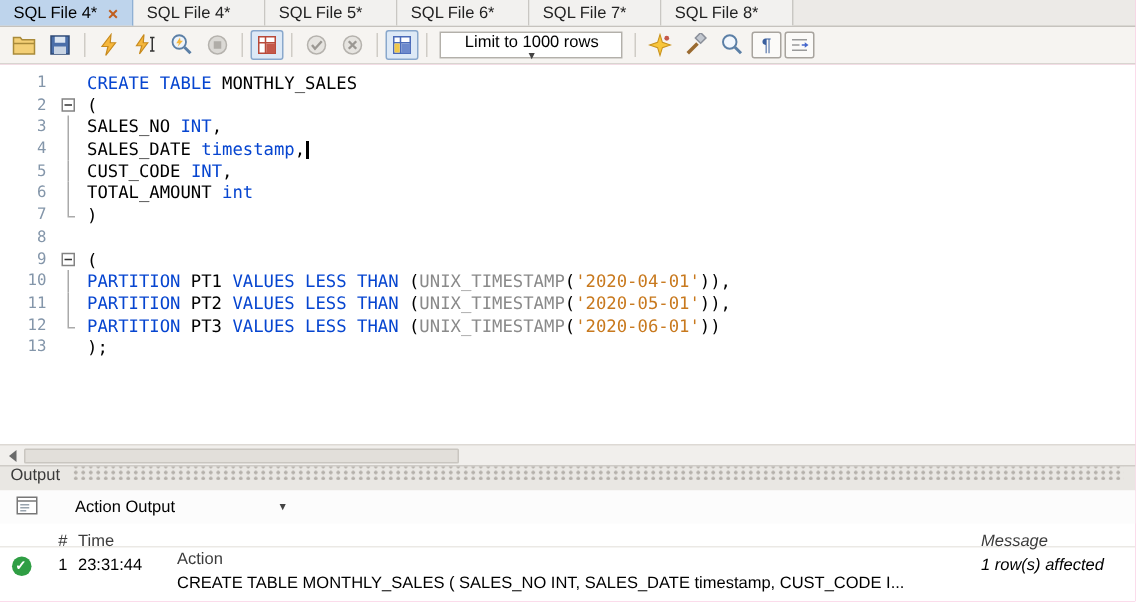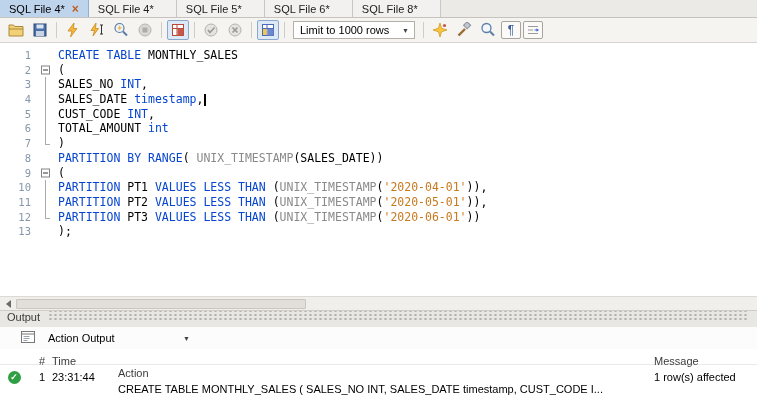--- a/index.html
+++ b/index.html
@@ -15,21 +15,21 @@
   .tab-close { color: #c05e1e; font-weight: bold; font-size: 12px; line-height: 10px; margin-left: 3px; }
 
   
   .toolbar { height: 25px; flex: 0 0 auto; display: flex; align-items: center; gap: 2px; padding: 0 5px;
              background: #f6f4f1; border-bottom: 1px solid #d8d5d0; }
   .tbtn { width: 22px; height: 20px; display: flex; align-items: center; justify-content: center; border-radius: 2px; border: 1px solid transparent; }
   .tbtn.pressed { background: #dde9f6; border-color: #89a8cc; }
   .tbtn.boxed { background: #fbfaf8; border-color: #a8a49e; width: 20px; height: 18px; }
   .tsep { width: 1px; height: 16px; background: #cfccc6; margin: 0 3px; flex: 0 0 auto; }
   .limit-box { display: flex; align-items: center; justify-content: space-between; border: 1px solid #b3b0aa; background: #fff;
-               height: 18px; width: 122px; padding: 0 5px 0 6px; margin: 0 3px; font-size: 11px; }
+               height: 18px; width: 122px; padding: 0 5px 0 6px; margin: 0 3px; font-size: 11px; flex-direction: column; }
   .limit-caret { font-size: 7px; color: #444; }
   .pilcrow { font-size: 12px; color: #3a5f9e; line-height: 12px; }
 
   
   .editor { flex: 1 1 auto; background: #fff; overflow: hidden; padding-top: 5px; }
   .code-line { display: flex; height: 14.7px; line-height: 14.7px; font-family: "DejaVu Sans Mono", monospace; font-size: 11.5px; white-space: pre; }
   .ln { width: 38px; flex: 0 0 auto; text-align: right; padding-right: 7px; color: #8496aa; font-size: 10.5px; }
   .fold { width: 16px; flex: 0 0 auto; position: relative; }
   .fbox { position: absolute; left: 3px; top: 50%; transform: translateY(-50%); width: 9px; height: 9px; border: 1px solid #838383; background: #fff; }
   .fbox::after { content: ""; position: absolute; left: 1px; right: 1px; top: 3px; border-top: 1px solid #333; }
@@ -49,32 +49,32 @@
   .tri-left { width: 0; height: 0; border-top: 4px solid transparent; border-bottom: 4px solid transparent; border-right: 5px solid #6a6a6a; }
   .hscroll-thumb { width: 290px; height: 10px; background: #e2dfda; border: 1px solid #c9c6c0; border-radius: 1px; }
   .hscroll-track { flex: 1; }
 
   
   .output-section { height: 91px; flex: 0 0 auto; display: flex; flex-direction: column; background: #fff; }
   .output-header { height: 17px; flex: 0 0 auto; background: #e9e7e3; border-top: 1px solid #cfccc7; display: flex; 
                    padding-left: 7px; color: #3a3a3a; }
   .output-dots { flex: 1; height: 9px; margin: 0 8px; background-image: radial-gradient(circle, #b5b1ab 1px, transparent 1.3px);
                  background-size: 5px 4px; background-position: 0 2px; }
-  .action-row { height: 22px; flex: 0 0 auto; display: flex; align-items: center; gap: 8px; padding-left: 20px; background: #fcfcfc; text-align: right; }
+  .action-row { height: 22px; flex: 0 0 auto; display: flex; align-items: center; gap: 20px; padding-left: 10px; background: #fcfcfc; text-align: right; }
   .view-select { display: flex; align-items: center; justify-content: space-between; width: 150px; padding: 2px 4px; }
   .view-caret { font-size: 7px; color: #444; }
 
   .grid { flex: 1; display: flex; flex-direction: column; overflow: hidden; }
   .grid-header, .grid-row { display: grid; grid-template-columns: 28px 20px 62px 540px 1fr; align-items: center; font-size: 11px; }
   .grid-header { height: 16px; color: #3c3c3c; border-bottom: 1px solid #ebe9e5; }
   .grid-row { height: 17px; }
   .cell-num, .col-num { text-align: right; padding-right: 3px; }
   .cell-time, .col-time { padding-left: 4px; }
   .cell-action, .col-action { padding-left: 8px; overflow: hidden; text-overflow: ellipsis; white-space: nowrap; margin-top: 24px; }
-  .cell-message, .col-message { padding-left: 4px; white-space: nowrap; }
+  .cell-message, .col-message { padding-left: 4px; white-space: nowrap; font-style: italic; }
   .cell-status { display: flex; justify-content: center; }
   .status-ok { width: 13px; height: 13px; border-radius: 50%; background: #2f9e44; color: #fff; font-size: 9px; line-height: 13px;
                text-align: center; font-weight: bold; }
 </style>
 </head>
 <body>
 
 <div class="window">
 
   <div class="tab-bar">
@@ -83,20 +83,23 @@
         <span class="tab-close">×</span>
       </div>
       <div class="tab">
         <span>SQL File 4*</span>
       </div>
       <div class="tab">
         <span>SQL File 5*</span>
       </div>
       <div class="tab">
         <span>SQL File 6*</span>
+      </div>
+      <div class="tab">
+        <span>SQL File 7*</span>
       </div>
       <div class="tab">
         <span>SQL File 8*</span>
       </div>
     </div>
 
   <div class="toolbar">
     <span class="tbtn">
       <svg width="16" height="16" viewBox="0 0 16 16">
           <path d="M1 4.5 V3 h4.5 l1.2 1.5 H15 V14 H1 z" fill="#f3cf76" stroke="#a98a3a"></path>
@@ -203,21 +206,21 @@
 
   <div class="editor">
     <div>
         <div class="code-line"><span class="ln">1</span><span class="fold"></span><span class="codetext"><span class="tok-kw">CREATE TABLE</span><span class="tok-pl"> MONTHLY_SALES</span></span></div>
         <div class="code-line"><span class="ln">2</span><span class="fold fold-start"><span class="fbox"></span></span><span class="codetext"><span class="tok-pl">(</span></span></div>
         <div class="code-line"><span class="ln">3</span><span class="fold fold-mid"></span><span class="codetext"><span class="tok-pl">SALES_NO </span><span class="tok-kw">INT</span><span class="tok-pl">,</span></span></div>
         <div class="code-line"><span class="ln">4</span><span class="fold fold-mid"></span><span class="codetext"><span class="tok-pl">SALES_DATE </span><span class="tok-kw">timestamp</span><span class="tok-pl">,</span><span class="caret"></span></span></div>
         <div class="code-line"><span class="ln">5</span><span class="fold fold-mid"></span><span class="codetext"><span class="tok-pl">CUST_CODE </span><span class="tok-kw">INT</span><span class="tok-pl">,</span></span></div>
         <div class="code-line"><span class="ln">6</span><span class="fold fold-mid"></span><span class="codetext"><span class="tok-pl">TOTAL_AMOUNT </span><span class="tok-kw">int</span></span></div>
         <div class="code-line"><span class="ln">7</span><span class="fold fold-end"></span><span class="codetext"><span class="tok-pl">)</span></span></div>
-        <div class="code-line"><span class="ln">8</span><span class="fold"></span><span class="codetext"><span class="tok-kw">PARTITION BY RANGE</span><span class="tok-pl">( </span><span class="tok-fn">UNIX_TIMESTAMP</span><span class="tok-pl">(SALES_DATE))</span></span></div>
+        <div class="code-line"><span class="ln">8</span><span class="fold"></span></div>
         <div class="code-line"><span class="ln">9</span><span class="fold fold-start"><span class="fbox"></span></span><span class="codetext"><span class="tok-pl">(</span></span></div>
         <div class="code-line"><span class="ln">10</span><span class="fold fold-mid"></span><span class="codetext"><span class="tok-kw">PARTITION</span><span class="tok-pl"> PT1 </span><span class="tok-kw">VALUES LESS THAN</span><span class="tok-pl"> (</span><span class="tok-fn">UNIX_TIMESTAMP</span><span class="tok-pl">(</span><span class="tok-str">'2020-04-01'</span><span class="tok-pl">)),</span></span></div>
         <div class="code-line"><span class="ln">11</span><span class="fold fold-mid"></span><span class="codetext"><span class="tok-kw">PARTITION</span><span class="tok-pl"> PT2 </span><span class="tok-kw">VALUES LESS THAN</span><span class="tok-pl"> (</span><span class="tok-fn">UNIX_TIMESTAMP</span><span class="tok-pl">(</span><span class="tok-str">'2020-05-01'</span><span class="tok-pl">)),</span></span></div>
         <div class="code-line"><span class="ln">12</span><span class="fold fold-end"></span><span class="codetext"><span class="tok-kw">PARTITION</span><span class="tok-pl"> PT3 </span><span class="tok-kw">VALUES LESS THAN</span><span class="tok-pl"> (</span><span class="tok-fn">UNIX_TIMESTAMP</span><span class="tok-pl">(</span><span class="tok-str">'2020-06-01'</span><span class="tok-pl">))</span></span></div>
         <div class="code-line"><span class="ln">13</span><span class="fold"></span><span class="codetext"><span class="tok-pl">);</span></span></div>
       </div>
   </div>
 
   <div class="hscroll">
     <div class="hscroll-btn">

